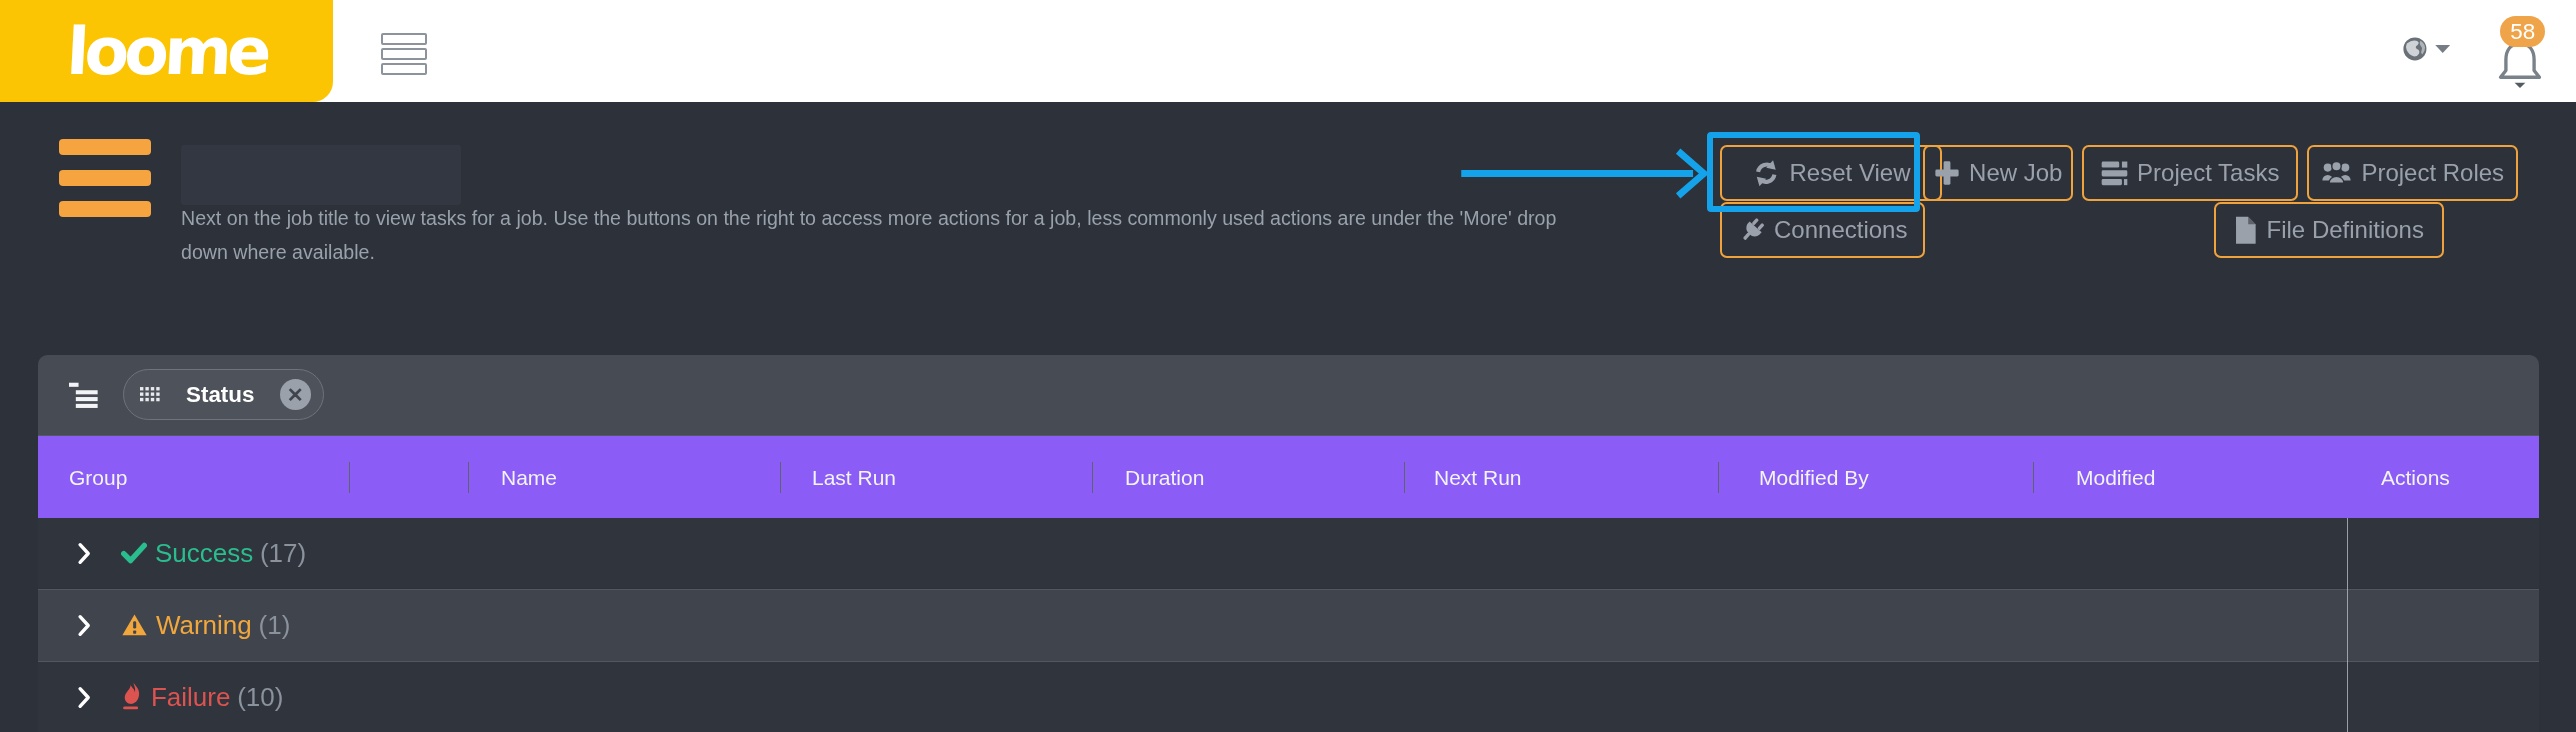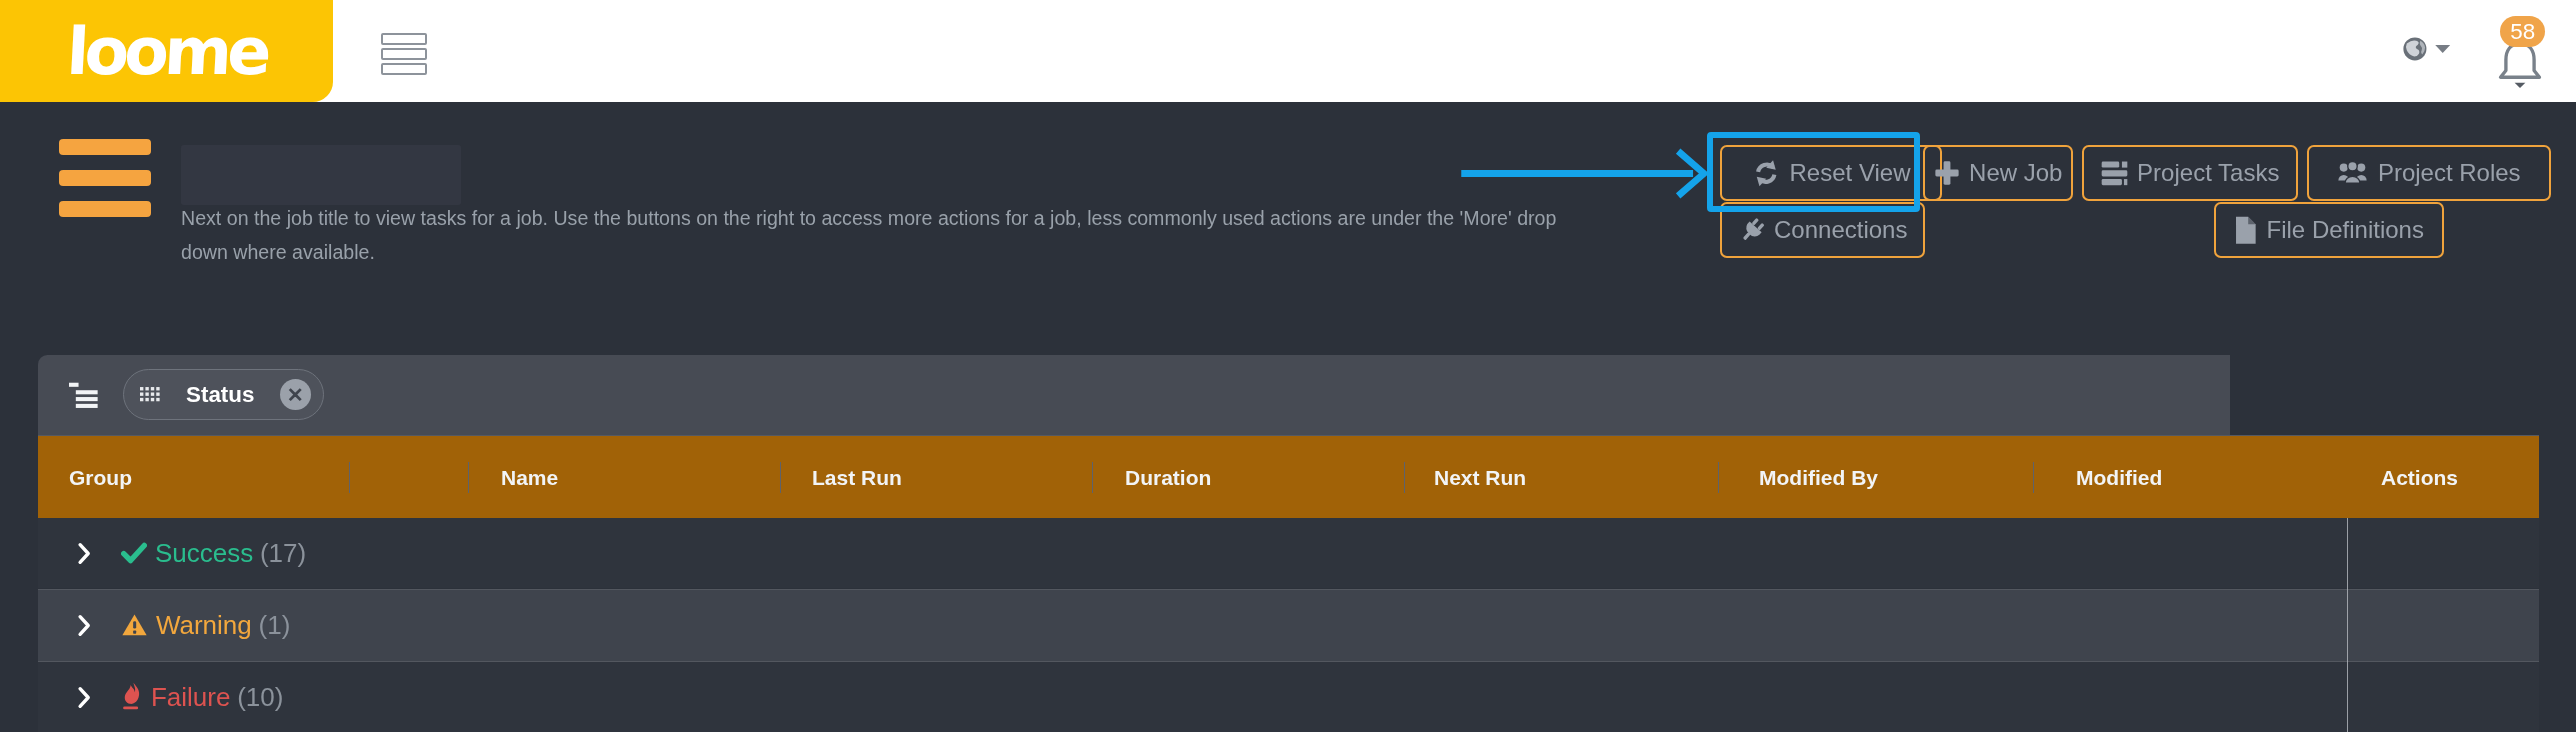--- a/index.html
+++ b/index.html
@@ -23,28 +23,28 @@
   #desc{left:181px;top:99px;color:#99a1aa;font-size:19.6px;line-height:34px;white-space:nowrap;}
   
   .btn{position:absolute;box-sizing:border-box;border:2px solid #f0a33c;border-radius:6.8px;
     background:transparent;color:#9aa1ab;font-size:24px;display:flex;align-items:center;
     justify-content:center;gap:9.5px;cursor:pointer;font-family:"Liberation Sans",sans-serif;}
   .btn svg{flex:none;}
   #annotation-box{left:1707px;top:30px;width:213px;height:80px;box-sizing:border-box;
     border:6.8px solid #14a3ea;border-radius:4.1px;z-index:40;pointer-events:none;}
   
   #jobs-table{left:38px;top:253px;width:2501px;height:377px;border-radius:9.5px 9.5px 0 0;overflow:hidden;}
-  #tbl-toolbar{left:0;top:0;width:2192px;height:80px;background:#474b54;}
+  #tbl-toolbar{left:0;top:0;width:2501px;height:80px;background:#474b54;}
   #filter-chip{position:absolute;left:85px;top:14.2px;width:201px;height:51px;box-sizing:border-box;
     background:#4e525b;border:1.4px solid #6e737c;border-radius:27px;display:flex;align-items:center;
     padding:0 12.2px 0 16.3px;gap:11px;}
   #filter-chip .chip-label{color:#fff;font-size:22.4px;font-weight:600;flex:1;text-align:center;}
   #chip-close{width:31px;height:31px;border-radius:50%;background:#9ba1aa;color:#3f444d;
     display:flex;align-items:center;justify-content:center;font-size:20.3px;font-weight:700;flex:none;}
-  #tbl-header{left:0;top:80px;width:2501px;height:94px;background:#a16207;border-top:0.7px solid #555962;box-sizing:border-box;font-weight:bold;}
+  #tbl-header{left:0;top:80px;width:2501px;height:94px;background:#8b5cf6;border-top:0.7px solid #555962;box-sizing:border-box;}
   .hlabel{position:absolute;top:0;height:83px;line-height:83px;color:#f2f4f6;font-size:21px;}
   .hdiv{position:absolute;top:26px;width:1.4px;height:31px;background:#5e626b;}
   .trow{position:absolute;left:0;width:2501px;display:flex;align-items:center;box-sizing:border-box;}
   .row-dark{background:#2f343d;}
   .row-light{background:#3f444d;}
   .row-border{border-top:1.4px solid #53575f;text-align:center;}
   .trow .chev{margin-left:38px;flex:none;}
   .trow .sicon{margin-left:28.5px;flex:none;}
   .trow .slabel{margin-left:8.1px;font-size:26px;}
   .trow .scount{margin-left:6.8px;font-size:26px;color:#8b929b;}
@@ -121,21 +121,21 @@
   <div class="btn" style="left:2082px;top:43px;width:216px;height:56px">
     <svg width="27" height="26" viewBox="0 0 40 38">
       <rect x="1" y="2" width="26" height="9" rx="2" fill="#9aa1ab"></rect>
         <rect x="31" y="2" width="8" height="9" fill="#9aa1ab"></rect>
       <rect x="1" y="15" width="38" height="9" rx="2" fill="#9aa1ab"></rect>
       <rect x="1" y="28" width="30" height="9" rx="2" fill="#9aa1ab"></rect>
         <rect x="34" y="28" width="5" height="9" fill="#9aa1ab"></rect>
     </svg>
     <span>Project Tasks</span>
   </div>
-  <div class="btn" style="left:2307px;top:43px;width:244px;height:56px">
+  <div class="btn" style="left:2307px;top:43px;width:211px;height:56px">
     <svg width="31" height="26" viewBox="0 0 46 38">
       <circle cx="10" cy="11" r="6" fill="#9aa1ab"></circle>
         <circle cx="36" cy="11" r="6" fill="#9aa1ab"></circle>
       <path d="M2 30 a8 8 0 0 1 16 0 Z" fill="#9aa1ab"></path>
         <path d="M28 30 a8 8 0 0 1 16 0 Z" fill="#9aa1ab"></path>
       <circle cx="23" cy="9" r="7" fill="#9aa1ab" stroke="#2c313a" stroke-width="2"></circle>
       <path d="M12 34 a11 10 0 0 1 22 0 Z" fill="#9aa1ab" stroke="#2c313a" stroke-width="2"></path>
     </svg>
     <span>Project Roles</span>
   </div>

